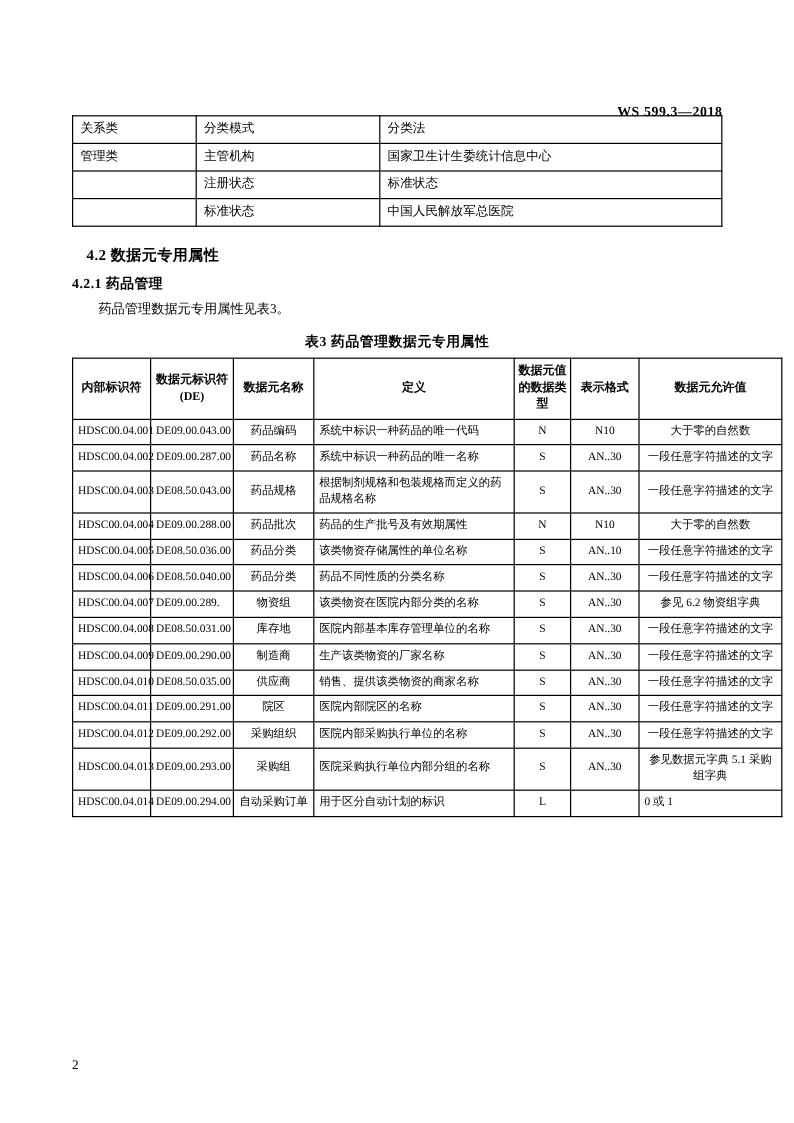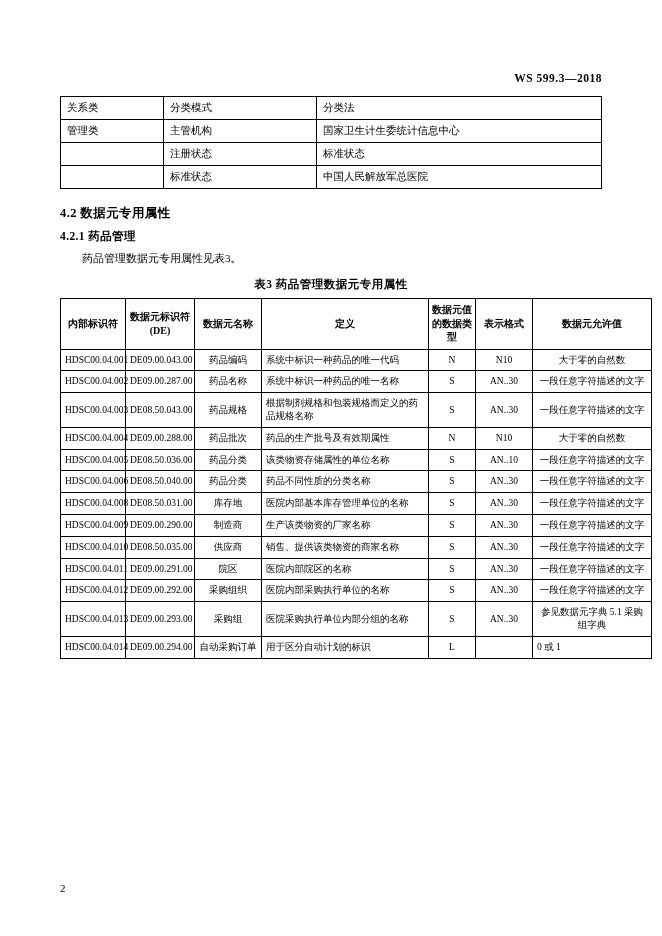--- a/index.html
+++ b/index.html
@@ -17,21 +17,21 @@
   }
   .page {
     position: relative;
     width: 662px;
     height: 936px;
     box-sizing: border-box;
     padding: 0 60px;
   }
   .header {
     position: absolute;
-    top: 72px;
+    top: 88px;
     right: 60px;
     font-family: "Liberation Serif", serif;
     font-size: 11.5px;
     letter-spacing: 0.5px;
     font-weight: bold;
   }
   .content {
     padding-top: 96px;
   }
 
@@ -53,21 +53,21 @@
   .table-top td {
     height: 18px;
     padding: 2px 6px;
   }
   .table-top .c1 { width: 90px; margin-top: 12px; }
   .table-top .c2 { width: 140px; }
 
   .sec-h2 {
     font-size: 12.5px;
     font-weight: bold;
-    margin: 16px 0 6px 0;
+    margin: 16px 0 6px 12px;
     letter-spacing: 0.4px;
   }
   .sec-h3 {
     font-size: 11.5px;
     font-weight: bold;
     margin: 7px 0 6px 0;
     letter-spacing: 0.4px;
   }
   .para {
     font-size: 11px;
@@ -217,20 +217,29 @@
         <tr>
           <td class="lft">HDSC00.04.006</td>
           <td class="lft">DE08.50.040.00</td>
           <td class="ctr">药品分类</td>
           <td class="lft">药品不同性质的分类名称</td>
           <td class="ctr">S</td>
           <td class="ctr">AN..30</td>
           <td class="ctr">一段任意字符描述的文字</td>
         </tr>
         <tr>
+          <td class="lft">HDSC00.04.007</td>
+          <td class="lft">DE09.00.289.</td>
+          <td class="ctr">物资组</td>
+          <td class="lft">该类物资在医院内部分类的名称</td>
+          <td class="ctr">S</td>
+          <td class="ctr">AN..30</td>
+          <td class="ctr">参见 6.2 物资组字典</td>
+        </tr>
+        <tr>
           <td class="lft">HDSC00.04.008</td>
           <td class="lft">DE08.50.031.00</td>
           <td class="ctr">库存地</td>
           <td class="lft">医院内部基本库存管理单位的名称</td>
           <td class="ctr">S</td>
           <td class="ctr">AN..30</td>
           <td class="ctr">一段任意字符描述的文字</td>
         </tr>
         <tr>
           <td class="lft">HDSC00.04.009</td>

